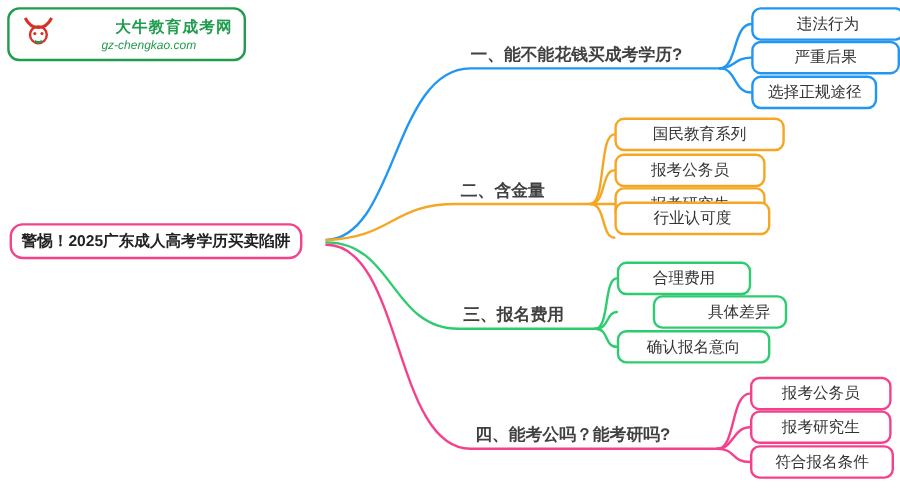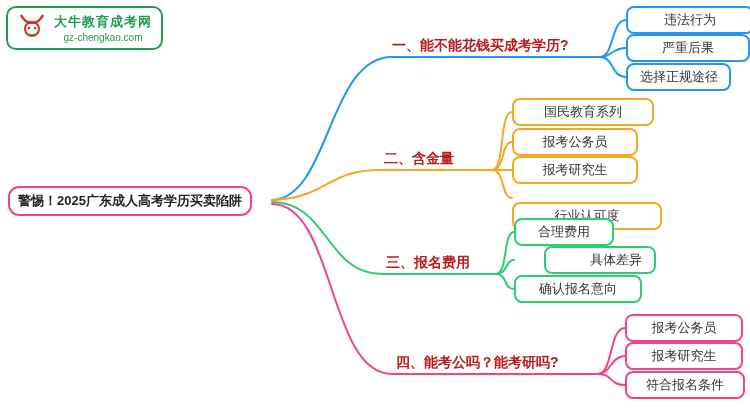--- a/index.html
+++ b/index.html
@@ -13,29 +13,29 @@
     position:absolute;background:#fff;border:2px solid #999;border-radius:8px;
     font-size:13px;color:#333;padding:3px 12px;white-space:nowrap;line-height:18px;
     text-align:center;min-width:86px;box-sizing:border-box;
   }
   .root-node{
     position:absolute;left:8px;top:186px;background:#fff;border:2px solid #f5418c;
     border-radius:6px;font-size:13px;font-weight:bold;color:#222;
     padding:4px 8px;white-space:nowrap;line-height:18px;
   }
   .branch-label{
-    position:absolute;font-size:14px;font-weight:bold;color:#b91c1c;white-space:nowrap;line-height:17px;
+    position:absolute;font-size:14px;font-weight:bold;color:#404040;white-space:nowrap;line-height:17px;
   }
   .logo{
     position:absolute;left:6px;top:6px;display:flex;align-items:center;gap:7px;
     border:2px solid #1f9d4d;border-radius:10px;padding:4px 9px;background:#fff;
   }
   .logo-text{display:flex;flex-direction:column;align-items:center;}
-  .logo-brand{font-size:13px;font-weight:bold;letter-spacing:1px;}
-  .logo-domain{font-size:10px;margin-top:1px;}
+  .logo-brand{font-size:13px;font-weight:bold;letter-spacing:1px;margin-left:42px;}
+  .logo-domain{font-size:10px;margin-top:1px;font-style:italic;}
 </style>
 </head>
 <body>
 
 <div class="canvas">
 
   <svg class="curves">
 
     <path d="M272,200 C330,198 328,57 392,57 L600,57" style="stroke: rgb(33, 150, 243);"></path>
     <path d="M600,57 C614,57 611,20 626,20" style="stroke: rgb(33, 150, 243);"></path>
@@ -82,23 +82,23 @@
   <div class="branch-label" style="left:386px;top:254px;">三、报名费用</div>
   <div class="branch-label" style="left:396px;top:354px;">四、能考公吗？能考研吗?</div>
 
   <div class="node" style="left: 626px; top: 6px; width: 128px; border-color: rgb(33, 150, 243);">违法行为</div>
   <div class="node" style="left: 626px; top: 34px; width: 124px; border-color: rgb(33, 150, 243);">严重后果</div>
   <div class="node" style="left: 626px; top: 63px; width: 105px; border-color: rgb(33, 150, 243);">选择正规途径</div>
 
   <div class="node" style="left: 512px; top: 98px; width: 142px; border-color: rgb(245, 166, 35);">国民教育系列</div>
   <div class="node" style="left: 512px; top: 128px; width: 126px; border-color: rgb(245, 166, 35);">报考公务员</div>
   <div class="node" style="left: 512px; top: 156px; width: 126px; border-color: rgb(245, 166, 35);">报考研究生</div>
-  <div class="node" style="left: 512px; top: 202px; width: 150px; border-color: rgb(245, 166, 35);">行业认可度</div>
+  <div class="node" style="left: 512px; top: 168px; width: 130px; border-color: rgb(245, 166, 35);">行业认可度</div>
 
-  <div class="node" style="left: 514px; top: 218px; width: 100px; border-color: rgb(46, 204, 113);">合理费用</div>
+  <div class="node" style="left: 514px; top: 218px; width: 112px; border-color: rgb(46, 204, 113);">合理费用</div>
   <div class="node" style="left: 544px; top: 246px; width: 112px; border-color: rgb(46, 204, 113); text-align: right;">具体差异</div>
   <div class="node" style="left: 514px; top: 275px; width: 128px; border-color: rgb(46, 204, 113);">确认报名意向</div>
 
   <div class="node" style="left: 625px; top: 314px; width: 118px; border-color: rgb(245, 65, 140);">报考公务员</div>
   <div class="node" style="left: 625px; top: 342px; width: 118px; border-color: rgb(245, 65, 140);">报考研究生</div>
   <div class="node" style="left: 625px; top: 371px; width: 120px; border-color: rgb(245, 65, 140);">符合报名条件</div>
 
 </div>
 
 </body></html>

